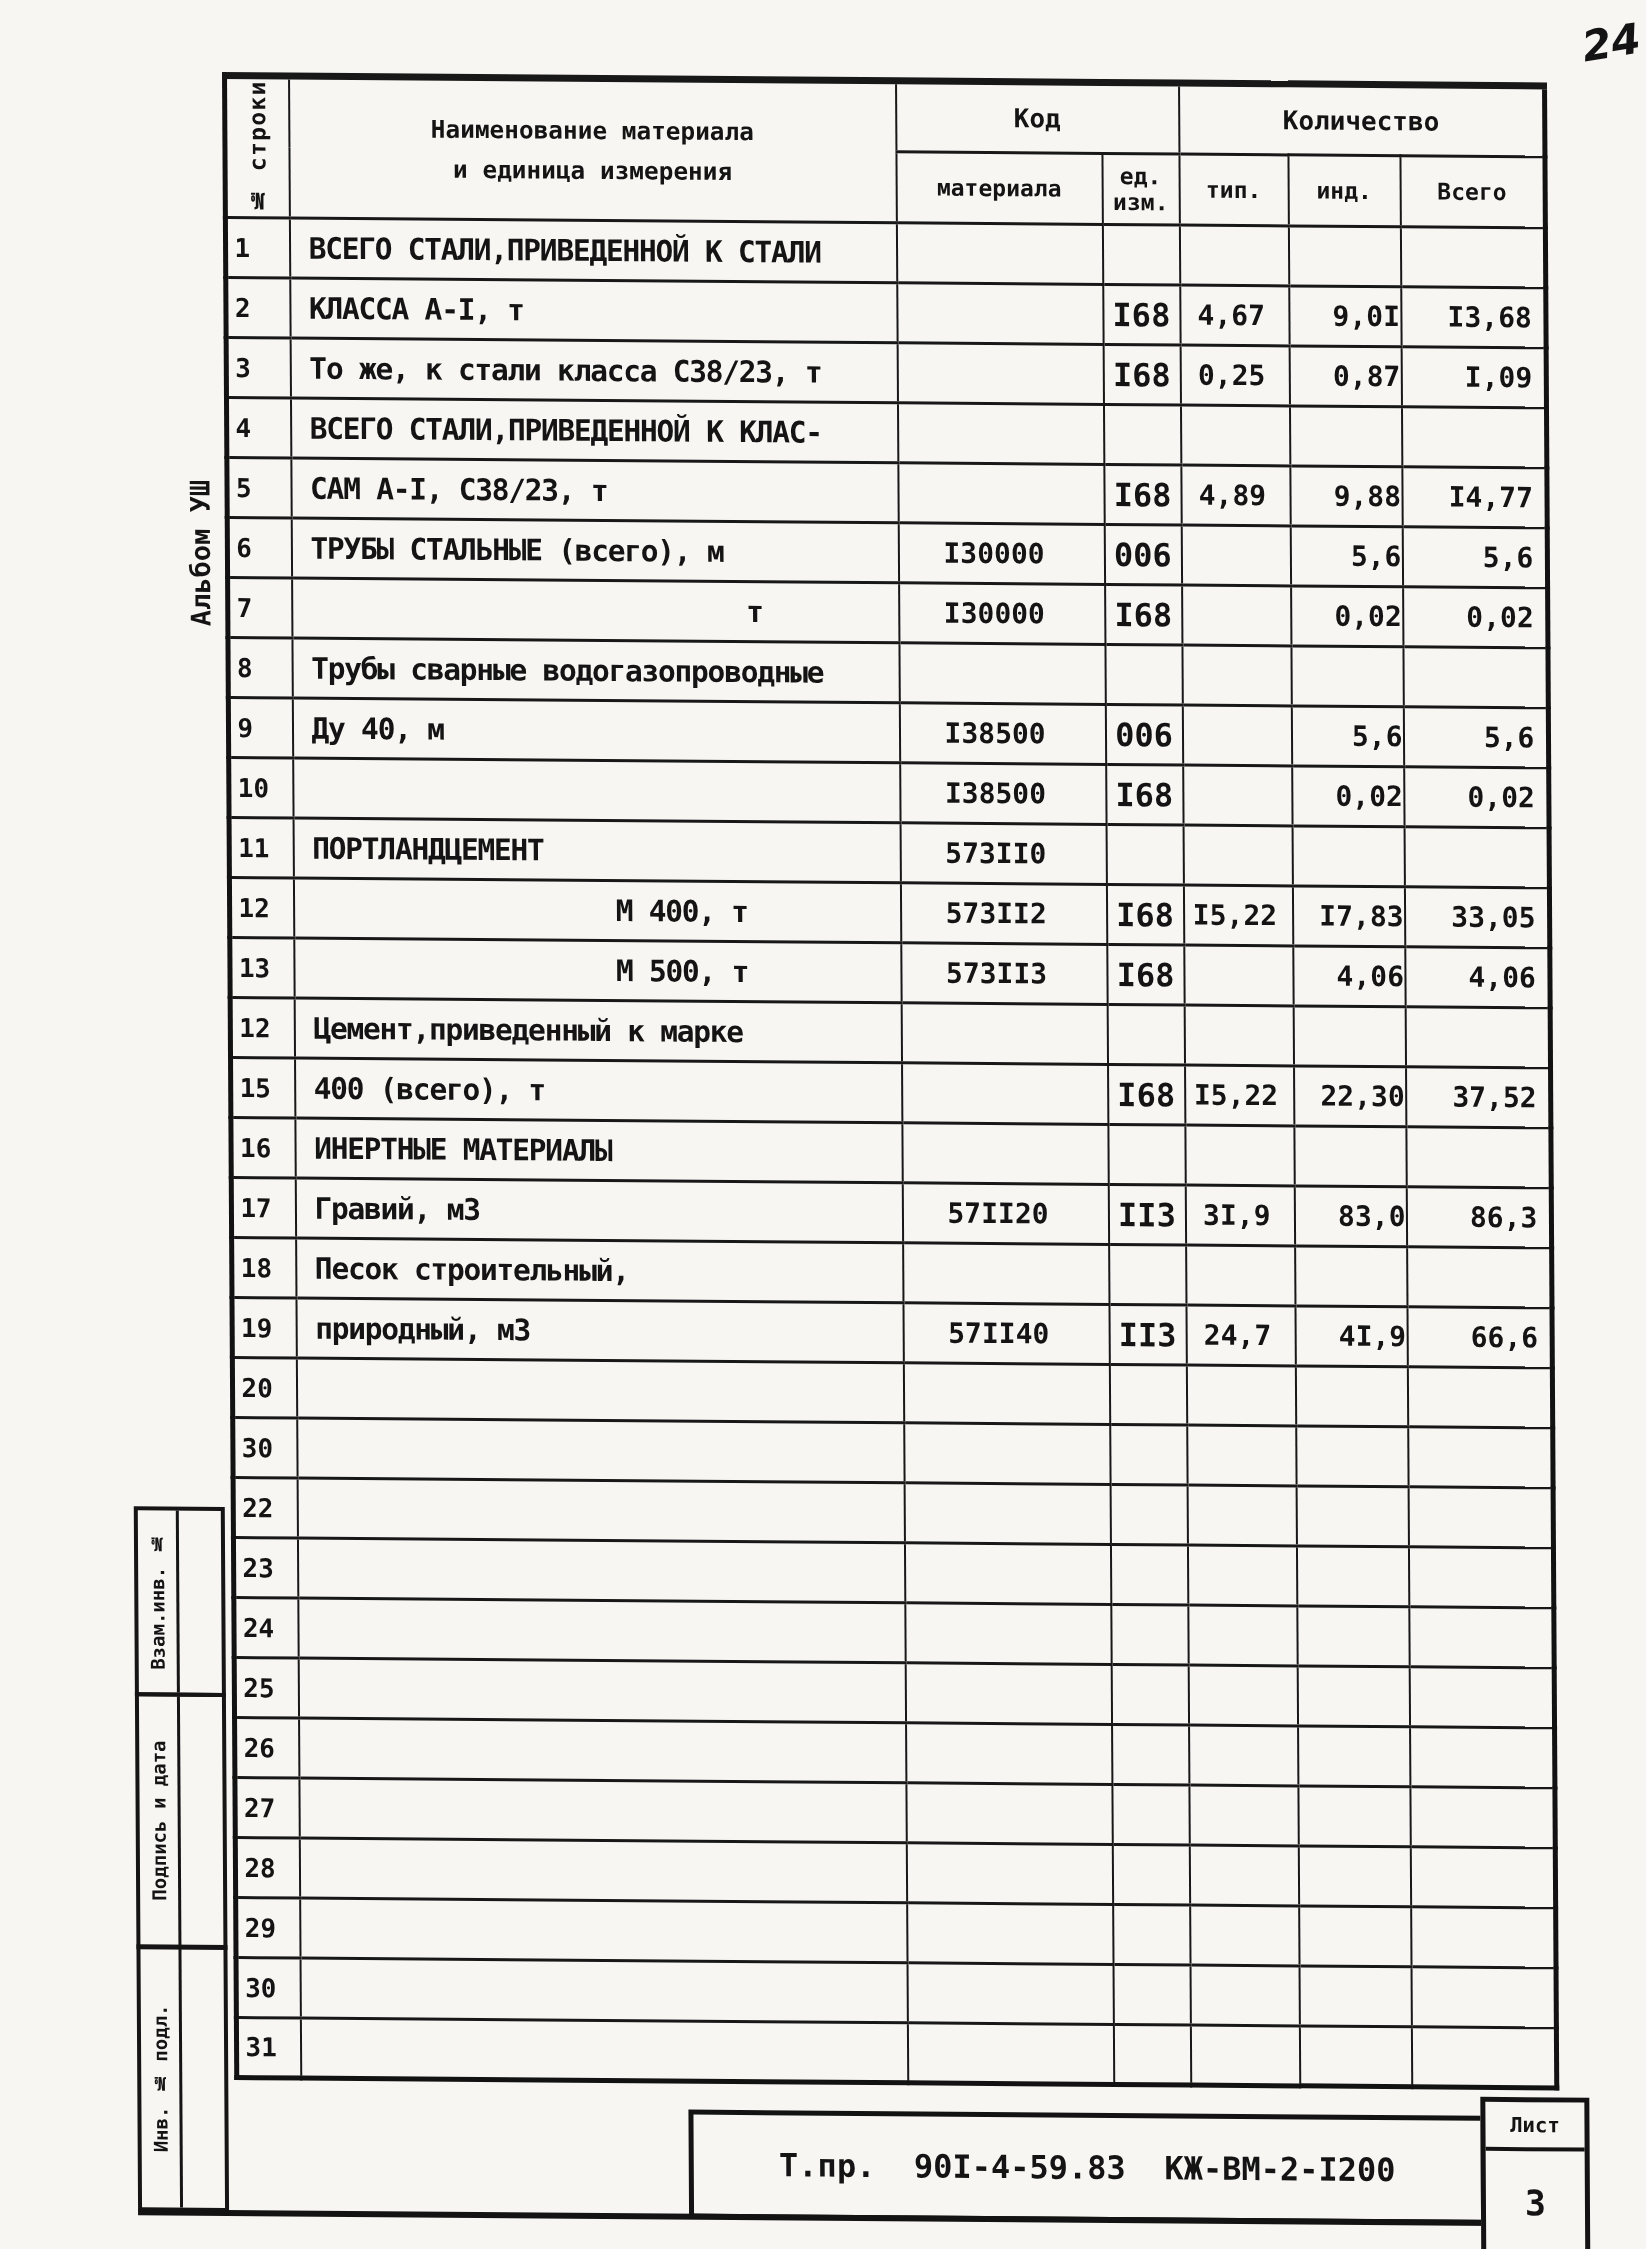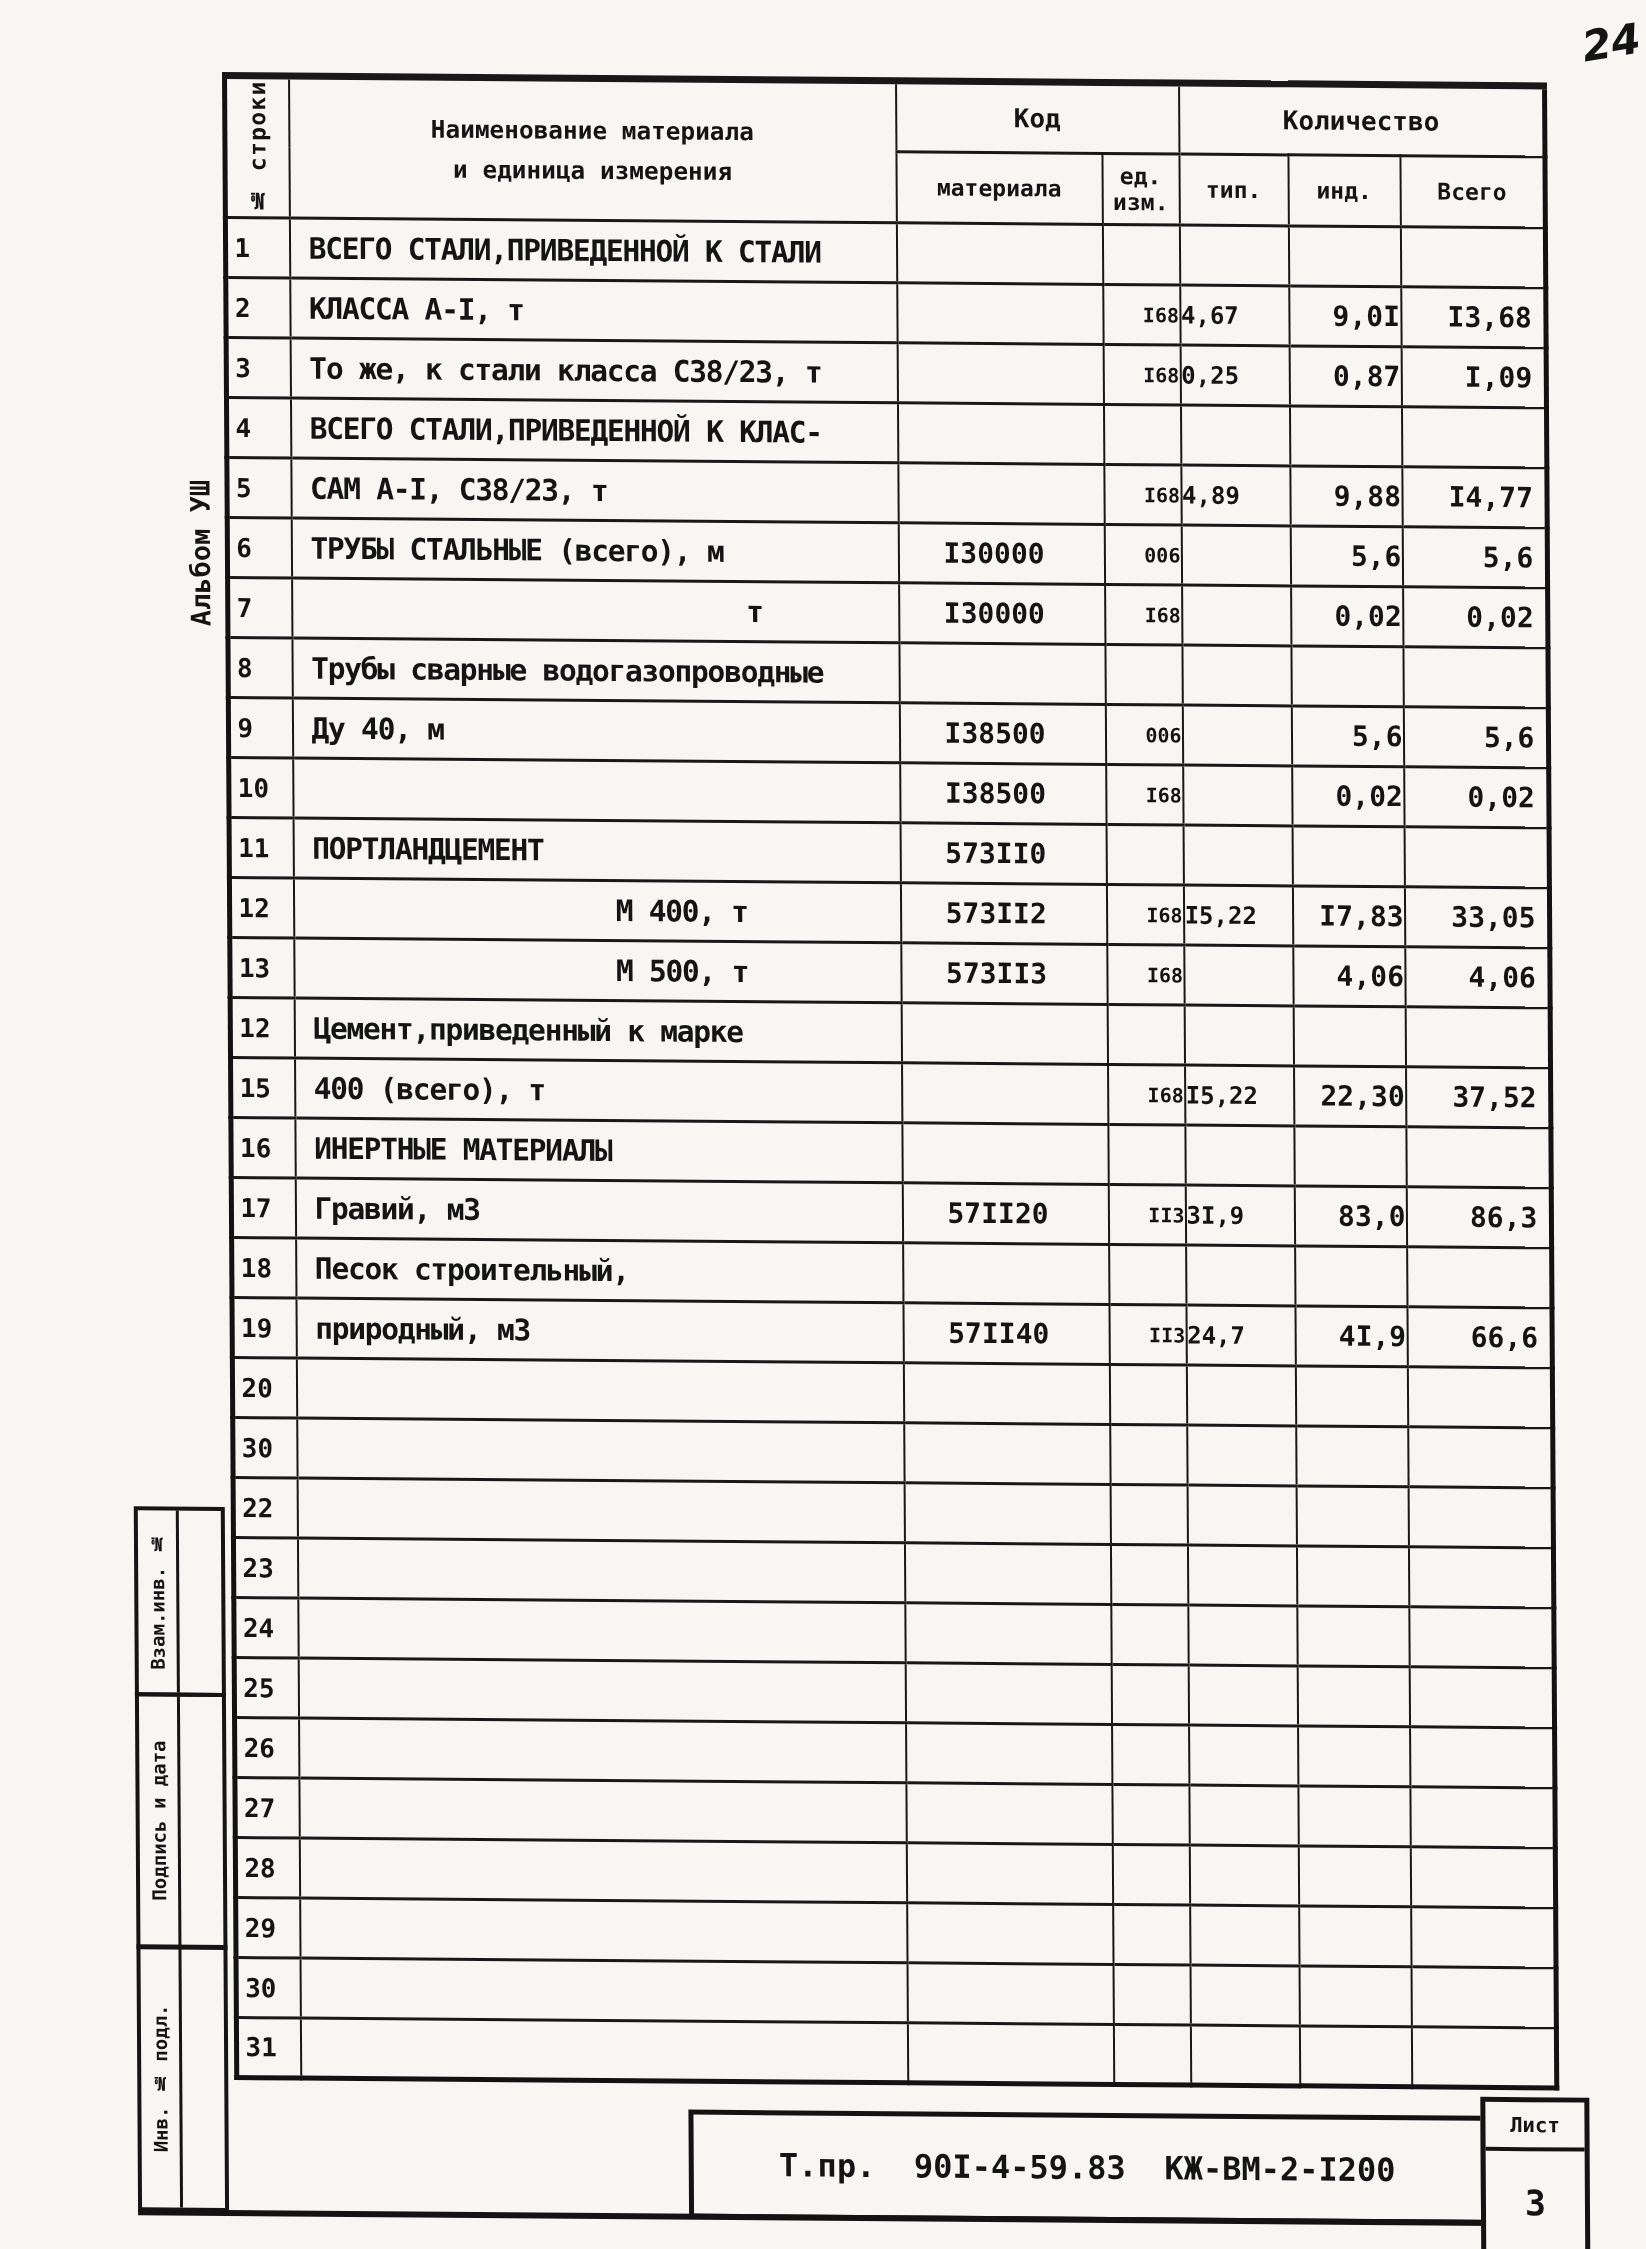--- a/index.html
+++ b/index.html
@@ -40,22 +40,22 @@
     transform:rotate(180deg);
     white-space:nowrap;
   }
   .h-rowno .vtext { font-size:23px; letter-spacing:1.3px; }
   tbody td { height:60px; vertical-align:middle; font-weight:bold; }
   td.c-no    { font-size:26px; padding-left:6.4px; text-align:left; }
   td.c-name  { font-size:29.6px; padding-left:18px; letter-spacing:-1.3px; white-space:nowrap; }
   td.c-name.name-right  { text-align:right; padding-right:135px; padding-left:0; }
   td.c-name.name-indent { padding-left:321px; }
   td.c-code  { font-size:28px; padding-left:44px; }
-  td.c-unit  { font-size:20px; text-align:right; }
-  td.c-tip   { font-size:24px; text-align:left; padding-right:6.4px; }
+  td.c-unit  { font-size:32px; text-align:center; }
+  td.c-tip   { font-size:28px; text-align:center; padding-right:6.4px; }
   td.c-ind   { font-size:28px; text-align:right; }
   td.c-total { font-size:28px; text-align:right; padding-right:11.6px; }
   
   .album-label {
     position:absolute; left:179px; top:450px; height:206px; width:36px;
     font-size:27px; font-weight:bold;
     display:flex; align-items:center; justify-content:center;
   }
   
   .stamp-col { position:absolute; left:125px; top:1507px; width:91px; }

